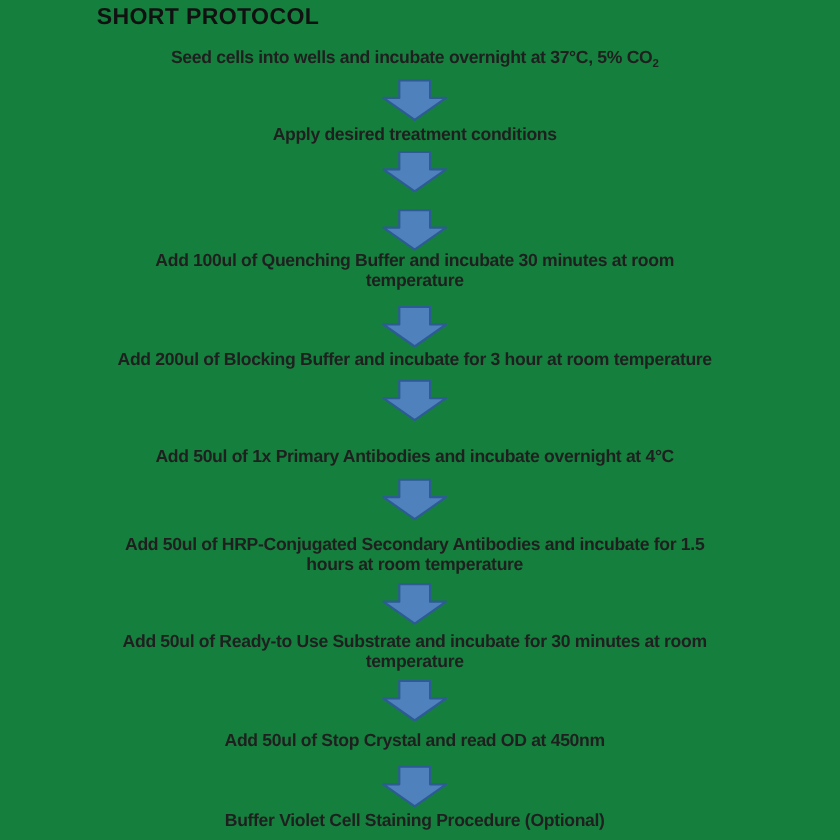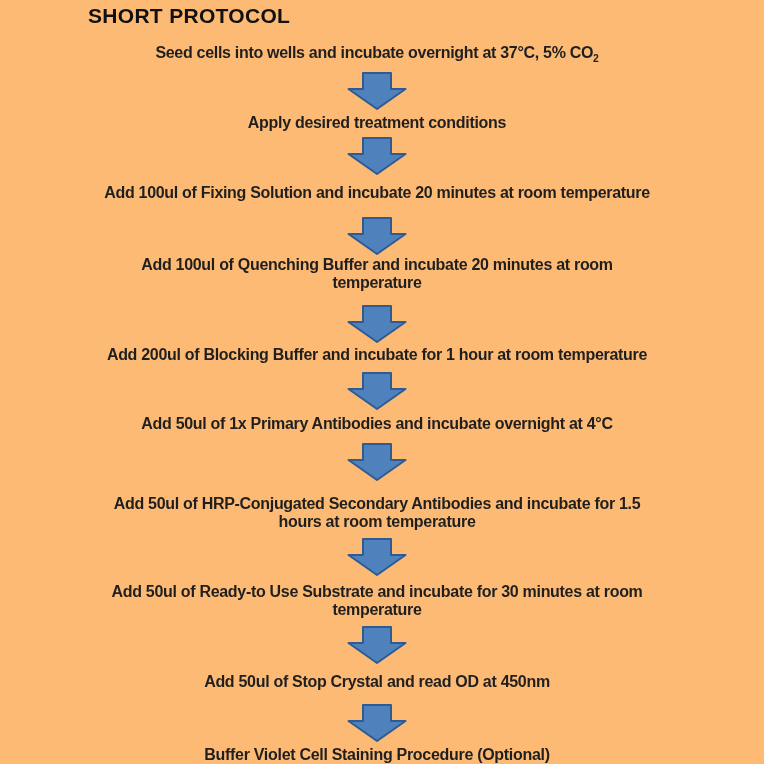--- a/index.html
+++ b/index.html
@@ -4,21 +4,21 @@
 <style>
   html, body {
     margin: 0;
     padding: 0;
     background: #ffffff;
   }
   .page {
     position: relative;
     width: 764px;
     height: 764px;
-    background: #fdba74;
+    background: #15803d;
     overflow: hidden;
     font-family: "Liberation Sans", "DejaVu Sans", sans-serif;
   }
   .title {
     margin: 0;
     padding: 5px 0 0 88px;
     font-size: 21px;
     line-height: 22px;
     font-weight: bold;
     letter-spacing: 0.3px;
@@ -62,40 +62,39 @@
     <svg class="arrow" style="margin-top:10px" width="60" height="38" viewBox="0 0 60 38">
       <polygon points="16,1 44,1 44,17 58.5,17 30,37 1.5,17 16,17" stroke-width="2" stroke-linejoin="round" fill="#4f81bd" stroke="#2d5b93"></polygon>
     </svg>
 
     <div class="step-text" style="margin-top:4px">Apply desired treatment conditions</div>
 
     <svg class="arrow" style="margin-top:5px" width="60" height="38" viewBox="0 0 60 38">
       <polygon points="16,1 44,1 44,17 58.5,17 30,37 1.5,17 16,17" stroke-width="2" stroke-linejoin="round" fill="#4f81bd" stroke="#2d5b93"></polygon>
     </svg>
 
-    <div class="step-text" style="margin-top:9px">Add 100ul of Fixing Solution and incubate 20 minutes at room temperature</div>
 
     <svg class="arrow" style="margin-top:15px" width="60" height="38" viewBox="0 0 60 38">
       <polygon points="16,1 44,1 44,17 58.5,17 30,37 1.5,17 16,17" stroke-width="2" stroke-linejoin="round" fill="#4f81bd" stroke="#2d5b93"></polygon>
     </svg>
 
-    <div class="step-text" style="margin-top:1px">Add 100ul of Quenching Buffer and incubate 20 minutes at room
+    <div class="step-text" style="margin-top:1px">Add 100ul of Quenching Buffer and incubate 30 minutes at room
 temperature</div>
 
     <svg class="arrow" style="margin-top:13px" width="60" height="38" viewBox="0 0 60 38">
       <polygon points="16,1 44,1 44,17 58.5,17 30,37 1.5,17 16,17" stroke-width="2" stroke-linejoin="round" fill="#4f81bd" stroke="#2d5b93"></polygon>
     </svg>
 
-    <div class="step-text" style="margin-top:3px">Add 200ul of Blocking Buffer and incubate for 1 hour at room temperature</div>
+    <div class="step-text" style="margin-top:3px">Add 200ul of Blocking Buffer and incubate for 3 hour at room temperature</div>
 
     <svg class="arrow" style="margin-top:8px" width="60" height="38" viewBox="0 0 60 38">
       <polygon points="16,1 44,1 44,17 58.5,17 30,37 1.5,17 16,17" stroke-width="2" stroke-linejoin="round" fill="#4f81bd" stroke="#2d5b93"></polygon>
     </svg>
 
-    <div class="step-text" style="margin-top:5px">Add 50ul of 1x Primary Antibodies and incubate overnight at 4°C</div>
+    <div class="step-text" style="margin-top:24px">Add 50ul of 1x Primary Antibodies and incubate overnight at 4°C</div>
 
     <svg class="arrow" style="margin-top:10px" width="60" height="38" viewBox="0 0 60 38">
       <polygon points="16,1 44,1 44,17 58.5,17 30,37 1.5,17 16,17" stroke-width="2" stroke-linejoin="round" fill="#4f81bd" stroke="#2d5b93"></polygon>
     </svg>
 
     <div class="step-text" style="margin-top:14px">Add 50ul of HRP-Conjugated Secondary Antibodies and incubate for 1.5
 hours at room temperature</div>
 
     <svg class="arrow" style="margin-top:7px" width="60" height="38" viewBox="0 0 60 38">
       <polygon points="16,1 44,1 44,17 58.5,17 30,37 1.5,17 16,17" stroke-width="2" stroke-linejoin="round" fill="#4f81bd" stroke="#2d5b93"></polygon>

